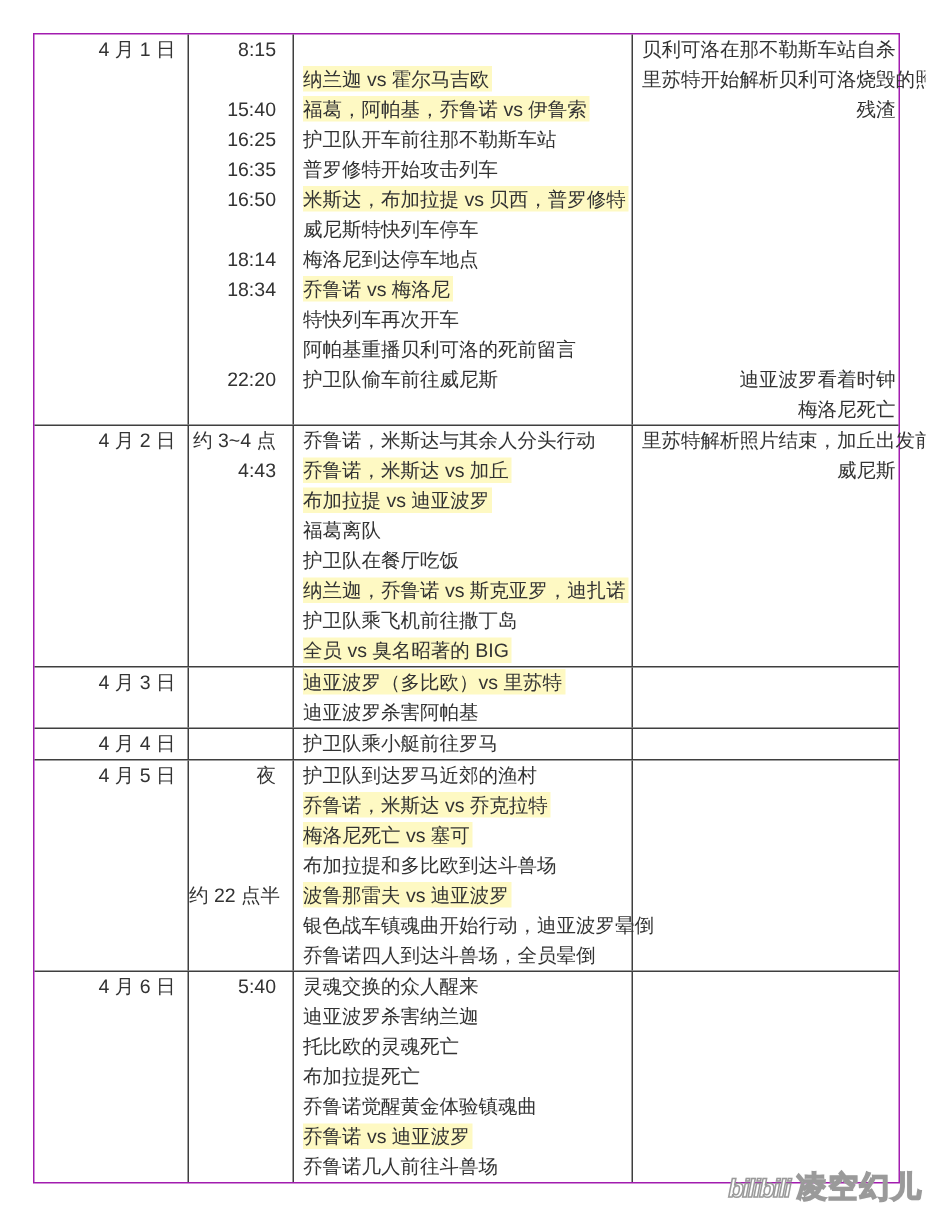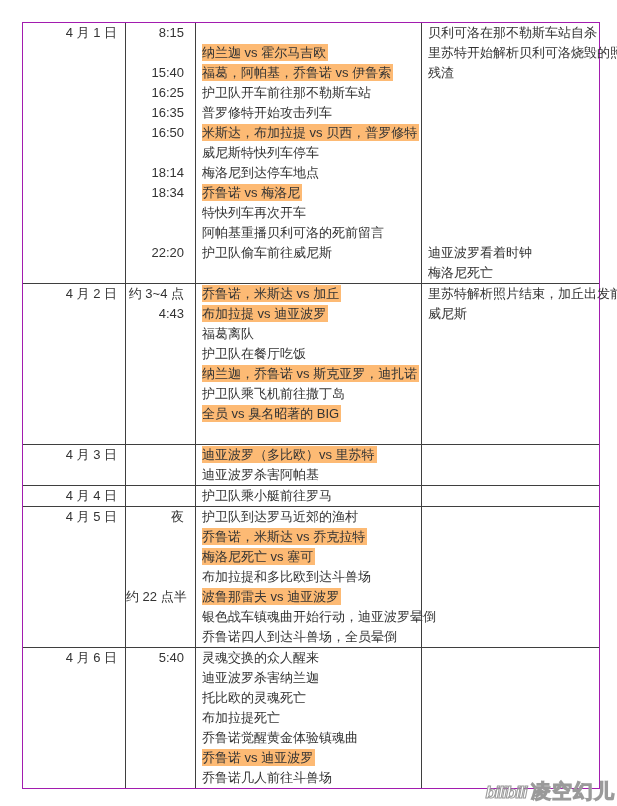--- a/index.html
+++ b/index.html
@@ -18,31 +18,31 @@
   }
   .section {
     display: flex;
     border-bottom: 1px solid #3f3f3f;
   }
   .section:last-child { border-bottom: none; }
   .col { flex-shrink: 0; }
   .date-col  { width: 103px; border-right: 1px solid #3f3f3f; text-align: right; padding-right: 8px; }
   .time-col  { width: 70px;  border-right: 1px solid #3f3f3f; text-align: right; padding-right: 11px; }
   .event-col { width: 226px; border-right: 1px solid #3f3f3f; text-align: left; padding-left: 6px; }
-  .note-col  { width: 175px; text-align: left; padding-left: 6px; }
+  .note-col  { width: 175px; text-align: right; padding-left: 6px; }
   .line {
     height: 20px;
     line-height: 20px;
     font-size: 13px;
     color: #333333;
     white-space: nowrap;
     overflow: visible;
   }
   .hl {
-    background: #fdba74;
+    background: #fef9c3;
     padding: 1px 2px 1px 0;
   }
   .watermark {
     position: absolute;
     right: 2px; bottom: 1px;
     white-space: nowrap;
     color: #ffffff;
     -webkit-text-stroke: 1px #9a9a9a;
     text-shadow: 0 0 1px #bbbbbb;
     font-weight: bold;
@@ -121,20 +121,21 @@
         <div class="line">约 3~4 点</div>
         <div class="line">4:43</div>
         <div class="line"></div>
         <div class="line"></div>
         <div class="line"></div>
         <div class="line"></div>
         <div class="line"></div>
         <div class="line"></div>
       </div>
     <div class="col event-col">
+        <div class="line"><span>乔鲁诺，米斯达与其余人分头行动</span></div>
         <div class="line"><span class="hl">乔鲁诺，米斯达 vs 加丘</span></div>
         <div class="line"><span class="hl">布加拉提 vs 迪亚波罗</span></div>
         <div class="line"><span>福葛离队</span></div>
         <div class="line"><span>护卫队在餐厅吃饭</span></div>
         <div class="line"><span class="hl">纳兰迦，乔鲁诺 vs 斯克亚罗，迪扎诺</span></div>
         <div class="line"><span>护卫队乘飞机前往撒丁岛</span></div>
         <div class="line"><span class="hl">全员 vs 臭名昭著的 BIG</span></div>
       </div>
     <div class="col note-col">
         <div class="line">里苏特解析照片结束，加丘出发前往</div>

